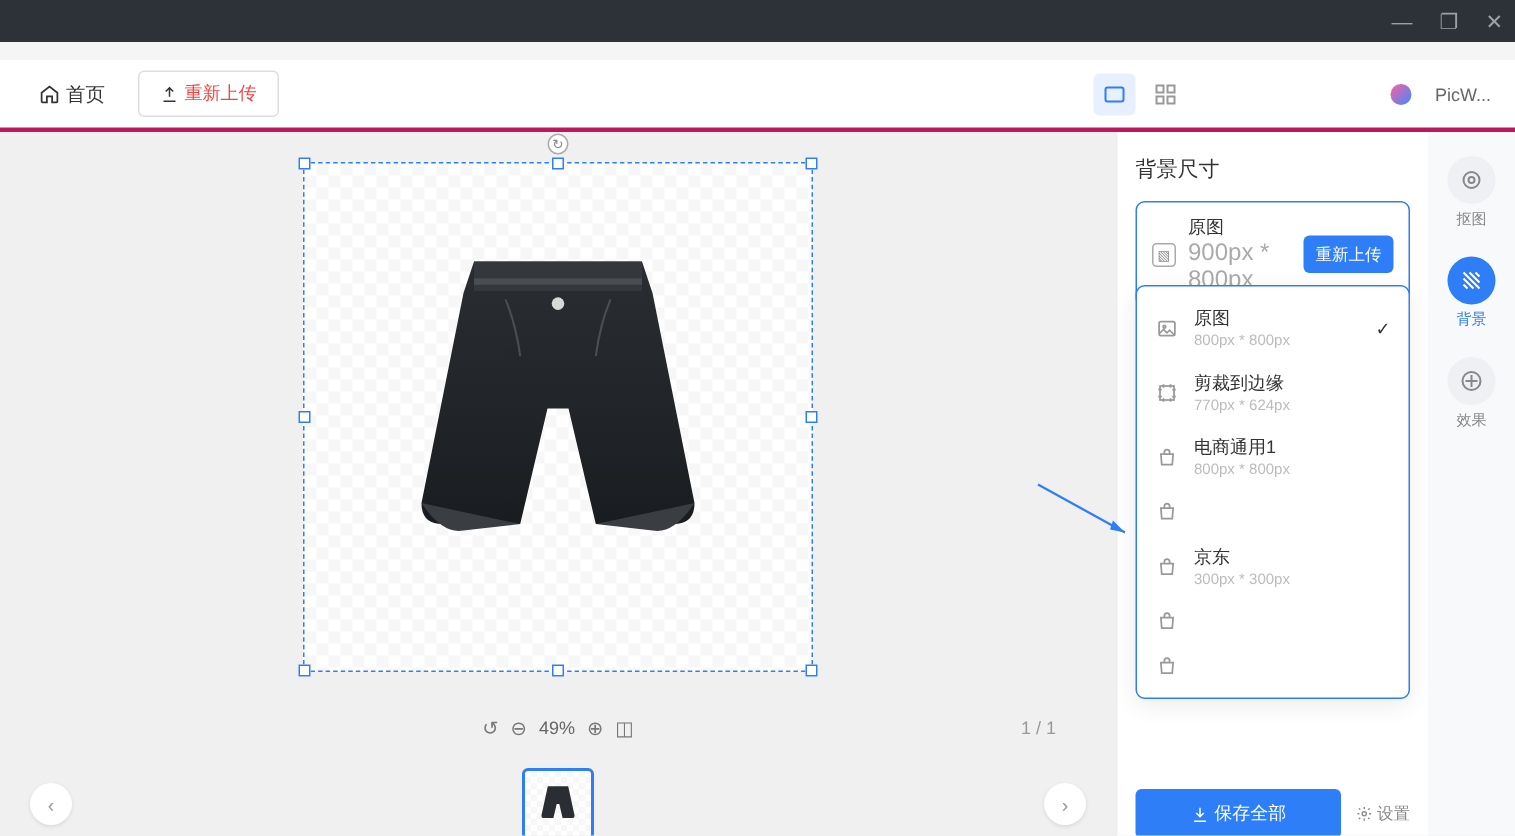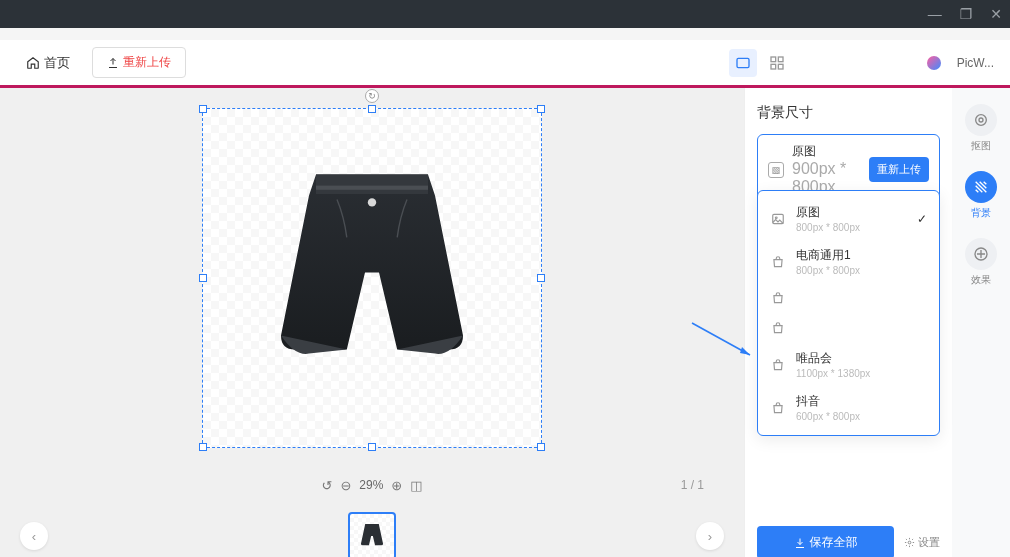--- a/index.html
+++ b/index.html
@@ -168,21 +168,21 @@
           <path d="M35 145 Q45 160 55 158 L82 155" fill="#3a3e43"></path>
           <path d="M165 145 Q155 160 145 158 L118 155" fill="#3a3e43"></path>
         </svg>
       </div>
     </div>
 
     <div class="bottom-ctrl">
       <div class="zoom-group">
         <span class="icon">↺</span>
         <span class="icon">⊖</span>
-        <span>29%</span>
+        <span>49%</span>
         <span class="icon">⊕</span>
         <span class="icon">◫</span>
       </div>
       <span class="page-ind">1 / 1</span>
     </div>
 
     <div class="thumb-strip">
       <div class="nav-arrow left">‹</div>
       <div class="thumb">
         <svg width="34" height="34" viewBox="0 0 200 200">
@@ -220,20 +220,32 @@
             </div>
             <div class="dd-text">
               <div class="n">原图</div>
               <div class="d">800px * 800px</div>
             </div>
             <div class="check">✓</div>
           </div>
           <div class="dd-item">
             <div class="dd-icon">
               <svg width="14" height="14" viewBox="0 0 24 24" fill="none" stroke="#999" stroke-width="2">
+                <rect x="4" y="4" width="16" height="16"></rect>
+                <path d="M8 2v4M16 2v4M8 18v4M16 18v4M2 8h4M2 16h4M18 8h4M18 16h4"></path>
+              </svg>
+            </div>
+            <div class="dd-text">
+              <div class="n">剪裁到边缘</div>
+              <div class="d">770px * 624px</div>
+            </div>
+          </div>
+          <div class="dd-item">
+            <div class="dd-icon">
+              <svg width="14" height="14" viewBox="0 0 24 24" fill="none" stroke="#999" stroke-width="2">
                 <path d="M5 8h14l-1 12H6zM9 8V6a3 3 0 0 1 6 0v2"></path>
               </svg>
             </div>
             <div class="dd-text">
               <div class="n">电商通用1</div>
               <div class="d">800px * 800px</div>
             </div>
           </div>
           <div class="dd-item">
             <div class="dd-icon">
@@ -241,41 +253,37 @@
                 <path d="M5 8h14l-1 12H6zM9 8V6a3 3 0 0 1 6 0v2"></path>
               </svg>
             </div>
           </div>
           <div class="dd-item">
             <div class="dd-icon">
               <svg width="14" height="14" viewBox="0 0 24 24" fill="none" stroke="#999" stroke-width="2">
                 <path d="M5 8h14l-1 12H6zM9 8V6a3 3 0 0 1 6 0v2"></path>
               </svg>
             </div>
-          </div>
-          <div class="dd-item">
-            <div class="dd-icon">
-              <svg width="14" height="14" viewBox="0 0 24 24" fill="none" stroke="#999" stroke-width="2">
-                <path d="M5 8h14l-1 12H6zM9 8V6a3 3 0 0 1 6 0v2"></path>
-              </svg>
-            </div>
             <div class="dd-text">
-              <div class="n">唯品会</div>
-              <div class="d">1100px * 1380px</div>
-            </div>
-          </div>
-          <div class="dd-item">
-            <div class="dd-icon">
-              <svg width="14" height="14" viewBox="0 0 24 24" fill="none" stroke="#999" stroke-width="2">
-                <path d="M5 8h14l-1 12H6zM9 8V6a3 3 0 0 1 6 0v2"></path>
-              </svg>
-            </div>
-            <div class="dd-text">
-              <div class="n">抖音</div>
-              <div class="d">600px * 800px</div>
+              <div class="n">京东</div>
+              <div class="d">300px * 300px</div>
+            </div>
+          </div>
+          <div class="dd-item">
+            <div class="dd-icon">
+              <svg width="14" height="14" viewBox="0 0 24 24" fill="none" stroke="#999" stroke-width="2">
+                <path d="M5 8h14l-1 12H6zM9 8V6a3 3 0 0 1 6 0v2"></path>
+              </svg>
+            </div>
+          </div>
+          <div class="dd-item">
+            <div class="dd-icon">
+              <svg width="14" height="14" viewBox="0 0 24 24" fill="none" stroke="#999" stroke-width="2">
+                <path d="M5 8h14l-1 12H6zM9 8V6a3 3 0 0 1 6 0v2"></path>
+              </svg>
             </div>
           </div>
         </div>
     </div>
 
     <div class="panel-bottom">
       <div class="save-btn">
         <svg width="12" height="12" viewBox="0 0 24 24" fill="none" stroke="#fff" stroke-width="2">
             <path d="M12 3v12M7 10l5 5 5-5M4 21h16"></path>
           </svg>

